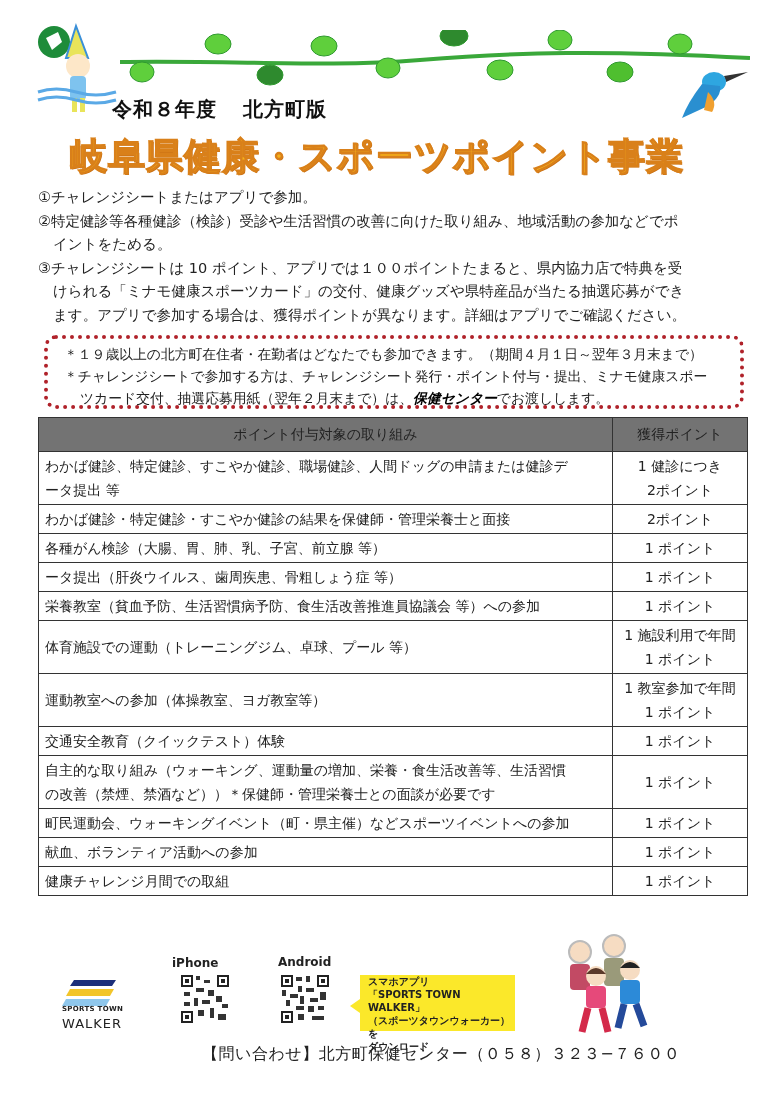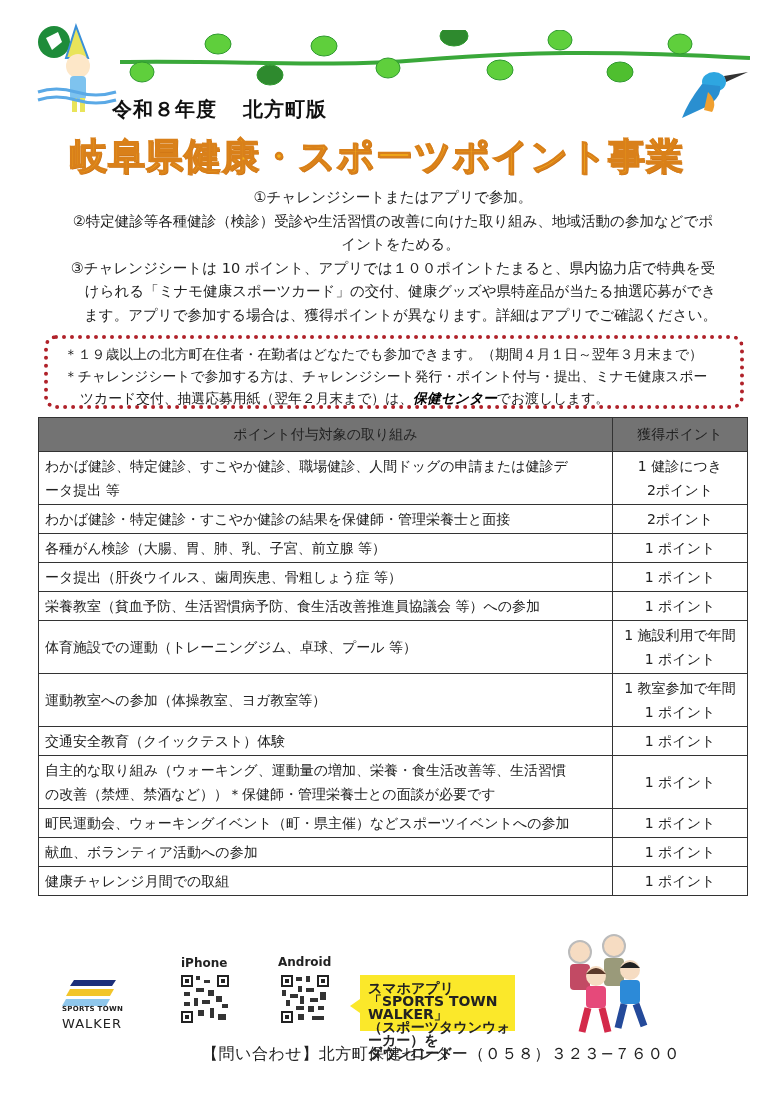--- a/index.html
+++ b/index.html
@@ -8,42 +8,42 @@
   
   .vine{left:120px;top:30px;width:630px;height:70px;}
   .mascot{left:36px;top:22px;width:84px;height:96px;}
   .bird{left:668px;top:62px;width:84px;height:62px;}
   .subtitle{left:112px;top:96px;font-size:20px;font-weight:bold;color:#111;letter-spacing:1px;}
   .subtitle .gap{display:inline-block;width:26px;}
   .main-title{left:70px;top:132px;font-size:37px;font-weight:bold;color:#f6b21a;letter-spacing:1px;
     -webkit-text-stroke:1.2px #d9801a;text-shadow:1px 1px 0 #c86f14;}
   
   .intro{left:38px;top:186px;width:710px;font-size:14.5px;line-height:23.5px;color:#222;}
-  .intro p{margin:0;text-align:center;}
+  .intro p{margin:0;}
   .intro .indent{padding-left:15px;}
   
   .notice{left:44px;top:335px;width:700px;height:74px;border:4px dotted #b0222a;border-radius:12px;box-sizing:border-box;
     font-size:13.8px;line-height:22px;padding:4px 10px 0 16px;color:#222;}
   .notice p{margin:0;}
   .notice .indent{padding-left:16px;}
   .notice b{font-weight:bold;color:#000;font-style:italic;}
   
   table.pts{position:absolute;left:38px;top:417px;width:710px;border-collapse:collapse;font-size:14px;color:#222;}
   table.pts th,table.pts td{border:1px solid #333;}
   table.pts th{background:#737373;font-weight:normal;height:31px;font-size:14px;}
   table.pts td{padding:2px 6px;line-height:24px;}
   table.pts td.p{text-align:center;width:130px;padding:2px 2px;}
   
   .logo{left:62px;top:978px;width:60px;height:56px;}
   .logo-text1{left:62px;top:1005px;font-size:7px;font-weight:bold;color:#222;letter-spacing:0.3px;}
   .logo-text2{left:62px;top:1016px;font-size:13px;font-weight:normal;color:#222;letter-spacing:1px;}
   .qr-label{font-size:12px;font-weight:bold;color:#222;}
   .qr{width:50px;height:50px;}
-  .bubble{left:360px;top:975px;width:155px;height:56px;background:#fbe82a;font-size:14px;font-weight:bold;color:#222;
-    line-height:13px;padding:7px 0 0 8px;box-sizing:border-box;}
+  .bubble{left:360px;top:975px;width:155px;height:56px;background:#fbe82a;font-size:10px;font-weight:bold;color:#222;
+    line-height:13px;padding:0 0 0 8px;box-sizing:border-box;}
   .bubble:before{content:"";position:absolute;left:-10px;top:24px;border-top:7px solid transparent;border-bottom:7px solid transparent;border-right:10px solid #fbe82a;}
   .bubble p{margin:0;}
   .people{left:556px;top:934px;width:100px;height:102px;}
   .contact{left:202px;top:1044px;font-size:16px;color:#222;letter-spacing:0.5px;}
 </style>
 </head>
 <body>
 
 <svg class="abs vine" viewBox="0 0 630 70">
   <path d="M0 32 C120 30 200 38 300 30 S480 20 630 28" stroke="#3aa83a" stroke-width="4" fill="none"></path>
@@ -213,21 +213,21 @@
 </table>
 
 <svg class="abs logo" viewBox="0 0 60 56">
   <path d="M12 2 L54 2 L50 8 L8 8 Z" fill="#1c2f7a"></path>
   <path d="M8 11 L52 11 L48 18 L4 18 Z" fill="#f2c52a"></path>
   <path d="M4 21 L48 21 L44 28 L0 28 Z" fill="#8fc7ec"></path>
 </svg>
 <div class="abs logo-text1">SPORTS TOWN</div>
 <div class="abs logo-text2">WALKER</div>
 
-<div class="abs qr-label" style="left:181px;top:956px;">iPhone</div>
+<div class="abs qr-label" style="left:172px;top:956px;">iPhone</div>
 <svg class="abs qr" style="left:180px;top:974px;" viewBox="0 0 50 50">
   <rect width="50" height="50" fill="#fff"></rect>
   <rect x="1" y="1" width="12" height="12" fill="#222"></rect>
     <rect x="3" y="3" width="8" height="8" fill="#fff"></rect>
     <rect x="5" y="5" width="4" height="4" fill="#222"></rect>
   <rect x="37" y="1" width="12" height="12" fill="#222"></rect>
     <rect x="39" y="3" width="8" height="8" fill="#fff"></rect>
     <rect x="41" y="5" width="4" height="4" fill="#222"></rect>
   <rect x="1" y="37" width="12" height="12" fill="#222"></rect>
     <rect x="3" y="39" width="8" height="8" fill="#fff"></rect>

